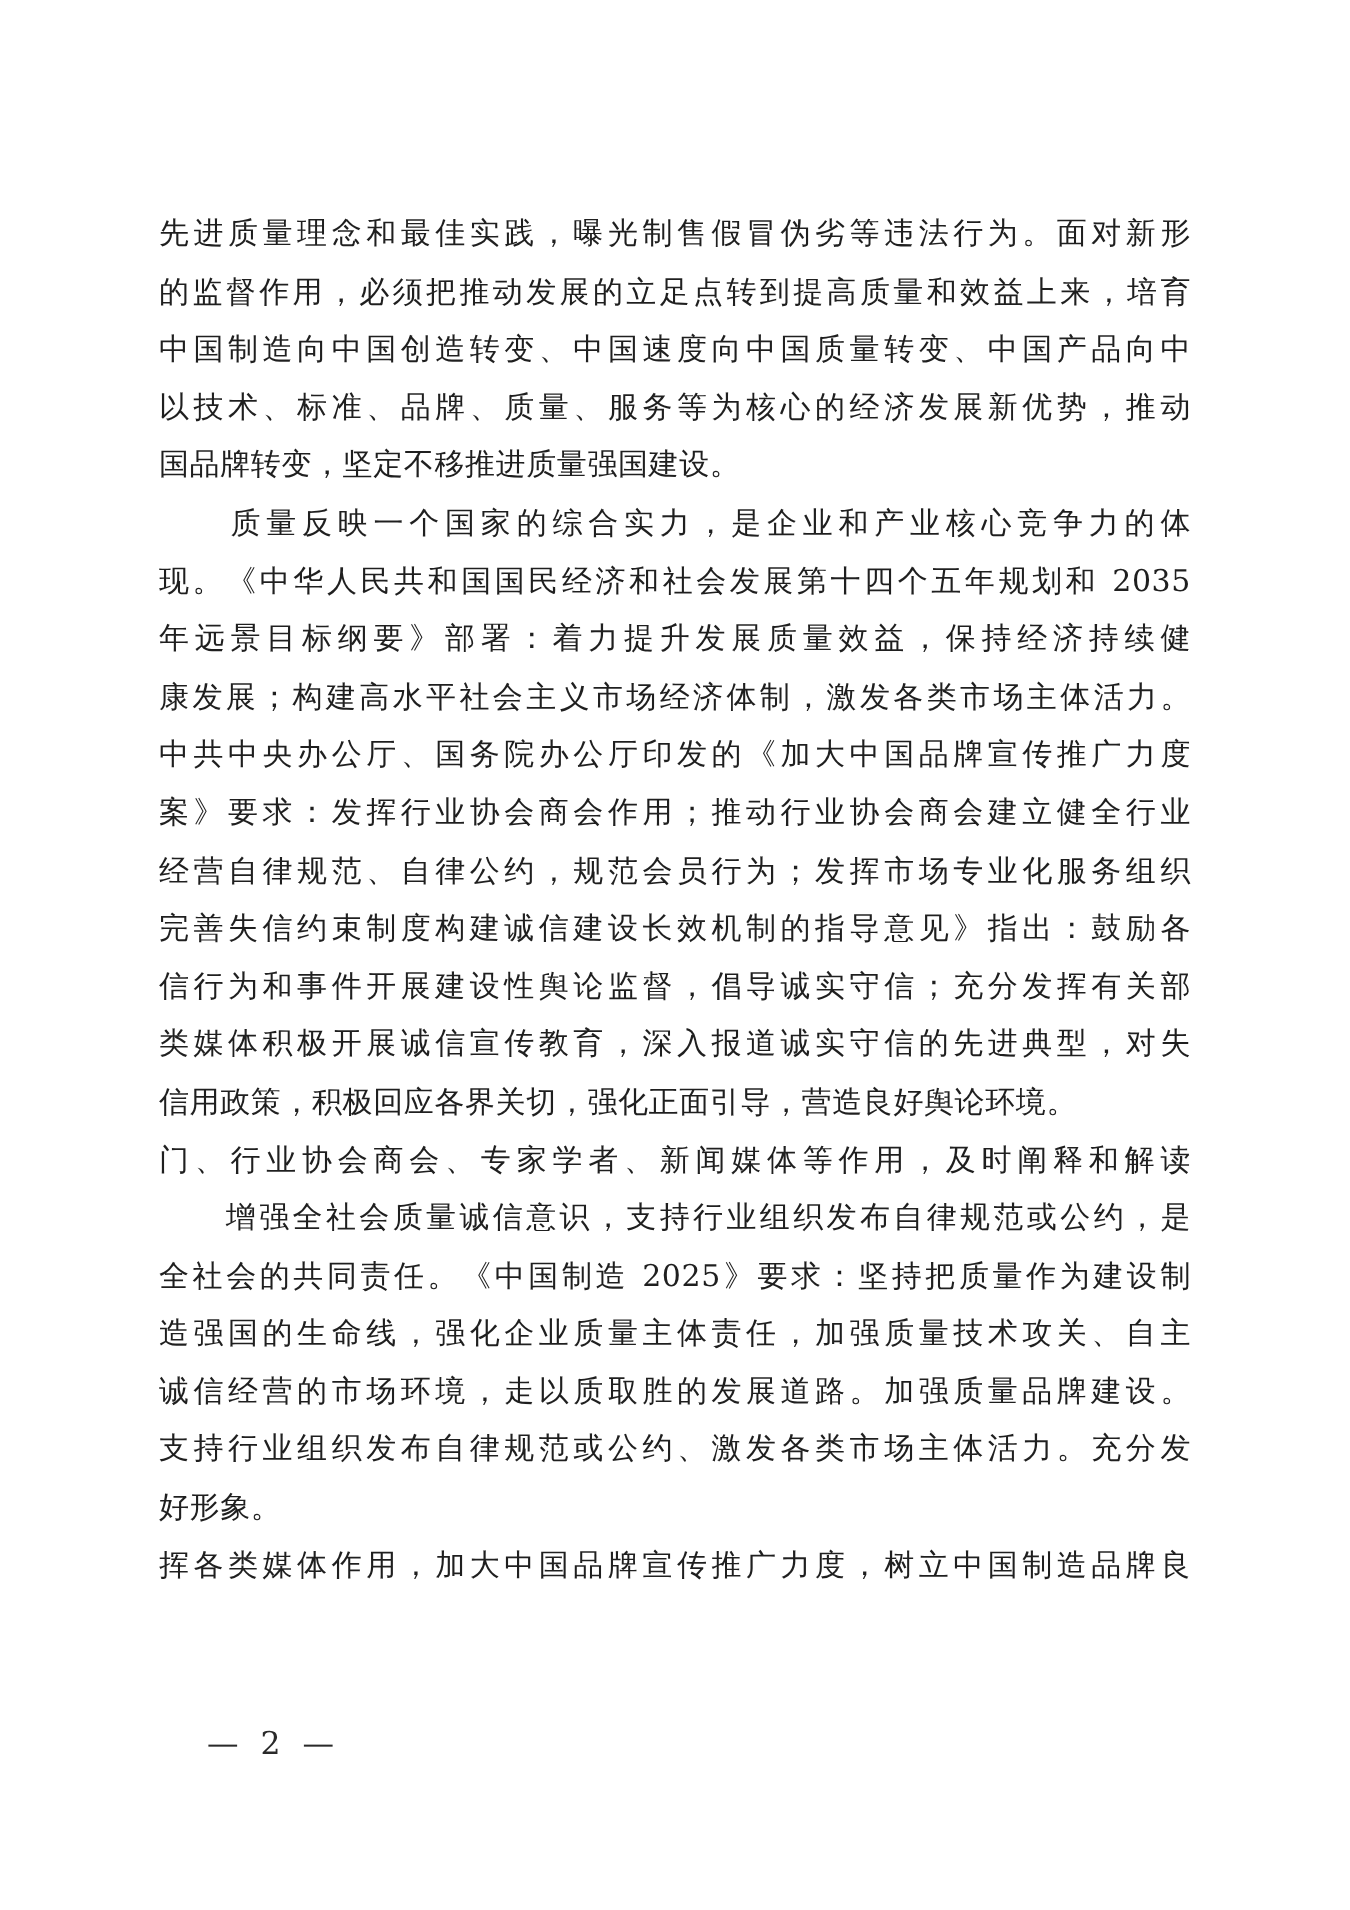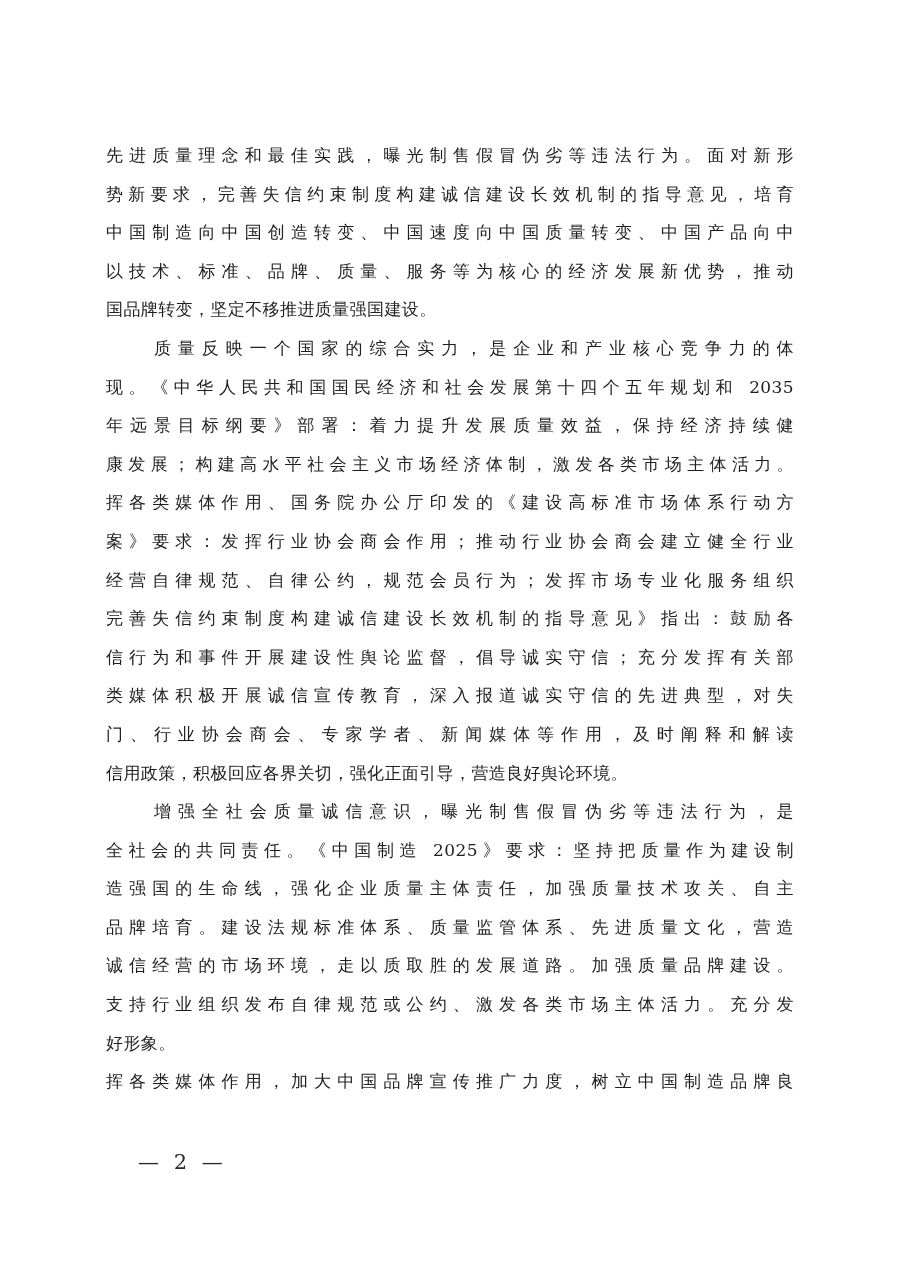--- a/index.html
+++ b/index.html
@@ -19,21 +19,21 @@
   }
   .text-block {
     position: absolute;
     left: 106px;
     top: 136px;
     width: 688px;
   }
   .text-line {
     height: 38.6px;
     line-height: 38.6px;
-    font-size: 17px;
+    font-size: 20px;
     letter-spacing: 0.4px;
     white-space: normal;
     overflow: hidden;
     text-align: justify;
     text-align-last: justify;
     color: #1f1f1f;
     
     font-weight: 400;
   }
   .text-line.para-end {
@@ -50,39 +50,38 @@
     letter-spacing: 4px;
     color: #2a2a2a;
   }
 </style>
 </head>
 <body>
 
 <div class="page">
   <div class="text-block">
       <div class="text-line">先进质量理念和最佳实践，曝光制售假冒伪劣等违法行为。面对新形</div>
-      <div class="text-line">势新要求，完善失信约束制度构建诚信建设长效机制的指导意见，培育</div>
+      <div class="text-line">的监督作用，必须把推动发展的立足点转到提高质量和效益上来，培育</div>
       <div class="text-line">中国制造向中国创造转变、中国速度向中国质量转变、中国产品向中</div>
       <div class="text-line">以技术、标准、品牌、质量、服务等为核心的经济发展新优势，推动</div>
       <div class="text-line para-end">国品牌转变，坚定不移推进质量强国建设。</div>
       <div class="text-line">　　质量反映一个国家的综合实力，是企业和产业核心竞争力的体</div>
       <div class="text-line">现。《中华人民共和国国民经济和社会发展第十四个五年规划和 2035</div>
       <div class="text-line">年远景目标纲要》部署：着力提升发展质量效益，保持经济持续健</div>
       <div class="text-line">康发展；构建高水平社会主义市场经济体制，激发各类市场主体活力。</div>
-      <div class="text-line">挥各类媒体作用、国务院办公厅印发的《建设高标准市场体系行动方</div>
+      <div class="text-line">中共中央办公厅、国务院办公厅印发的《加大中国品牌宣传推广力度</div>
       <div class="text-line">案》要求：发挥行业协会商会作用；推动行业协会商会建立健全行业</div>
       <div class="text-line">经营自律规范、自律公约，规范会员行为；发挥市场专业化服务组织</div>
       <div class="text-line">完善失信约束制度构建诚信建设长效机制的指导意见》指出：鼓励各</div>
       <div class="text-line">信行为和事件开展建设性舆论监督，倡导诚实守信；充分发挥有关部</div>
       <div class="text-line">类媒体积极开展诚信宣传教育，深入报道诚实守信的先进典型，对失</div>
+      <div class="text-line para-end">信用政策，积极回应各界关切，强化正面引导，营造良好舆论环境。</div>
       <div class="text-line">门、行业协会商会、专家学者、新闻媒体等作用，及时阐释和解读</div>
-      <div class="text-line para-end">信用政策，积极回应各界关切，强化正面引导，营造良好舆论环境。</div>
-      <div class="text-line">　　增强全社会质量诚信意识，曝光制售假冒伪劣等违法行为，是</div>
+      <div class="text-line">　　增强全社会质量诚信意识，支持行业组织发布自律规范或公约，是</div>
       <div class="text-line">全社会的共同责任。《中国制造 2025》要求：坚持把质量作为建设制</div>
       <div class="text-line">造强国的生命线，强化企业质量主体责任，加强质量技术攻关、自主</div>
-      <div class="text-line">品牌培育。建设法规标准体系、质量监管体系、先进质量文化，营造</div>
       <div class="text-line">诚信经营的市场环境，走以质取胜的发展道路。加强质量品牌建设。</div>
       <div class="text-line">支持行业组织发布自律规范或公约、激发各类市场主体活力。充分发</div>
       <div class="text-line para-end">好形象。</div>
       <div class="text-line">挥各类媒体作用，加大中国品牌宣传推广力度，树立中国制造品牌良</div>
     </div>
   <div class="page-number">— 2 —</div>
 </div>
 
 </body></html>

